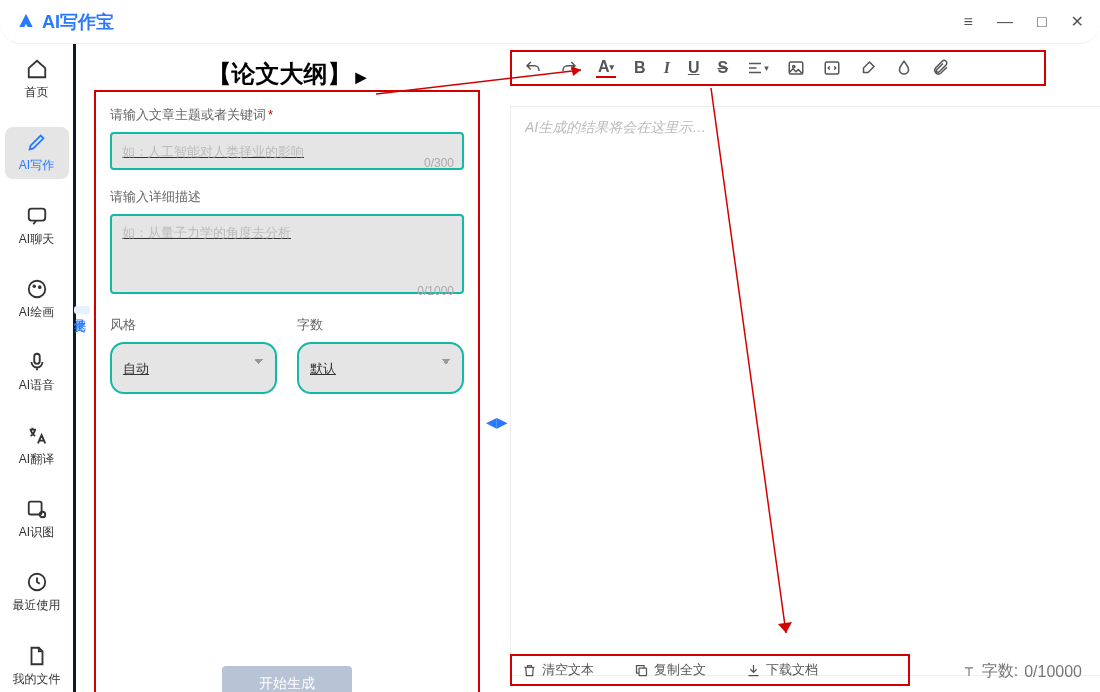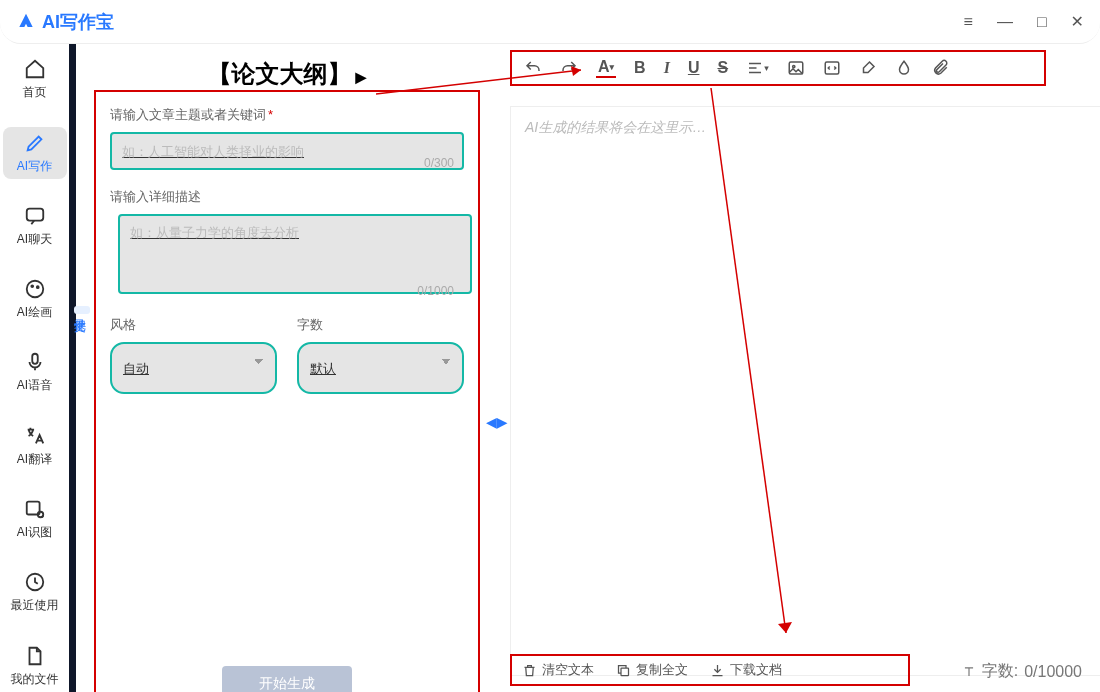--- a/index.html
+++ b/index.html
@@ -3,45 +3,45 @@
 <meta charset="utf-8">
 <style>
 * { margin: 0; padding: 0; box-sizing: border-box; font-family: "Microsoft YaHei", -apple-system, sans-serif; }
 body { width: 1100px; height: 692px; background: #fff; position: relative; overflow: hidden; }
 .titlebar { height: 44px; display: flex; align-items: center; justify-content: space-between; padding: 0 16px; border-bottom: 1px solid #eee; border-radius: 21px; }
 .logo { display: flex; align-items: center; gap: 6px; color: #2979ff; font-weight: 700; font-size: 18px; }
 .logo-mark { width: 20px; height: 20px; }
 .win-controls { display: flex; align-items: center; gap: 24px; }
 .win-controls span { cursor: pointer; color: #555; display: inline-flex; align-items: center; }
 .main { display: flex; height: calc(100% - 44px); }
-.sidebar { width: 76px; border-right: 7px solid #0f172a; display: flex; flex-direction: column; align-items: center; padding-top: 10px; gap: 22px; justify-content: center; }
+.sidebar { width: 76px; border-right: 3px solid #0f172a; display: flex; flex-direction: column; align-items: center; padding-top: 10px; gap: 22px; }
 .sbitem { width: 64px; height: 52px; display: flex; flex-direction: column; align-items: center; justify-content: center; gap: 4px; border-radius: 8px; cursor: pointer; color: #333; font-size: 12px; }
 .sbitem.active { background: #e5e5e5; color: #2979ff; }
 .sbitem svg { width: 22px; height: 22px; }
 .content { flex: 1; position: relative; padding: 14px 18px 0 18px; }
 .page-title { font-size: 24px; font-weight: 800; text-align: center; width: 386px; margin-left: 0; }
 .page-title .tri { font-size: 14px; margin-left: 4px; }
 .left-panel { position: absolute; left: 18px; top: 46px; width: 386px; height: 626px; border: 2px solid #d40000; padding: 14px 14px; overflow: hidden; }
 .flabel { font-size: 13px; color: #666; margin-bottom: 8px; }
 .req { color: #d40000; margin-left: 2px; }
 .inp, .ta, .sel { width: 100%; border: 2px solid #14b8a6; border-radius: 4px; font-size: 13px; color: #333; background: #e5e5e5; text-decoration: underline; }
 .inp { height: 38px; padding: 0 60px 0 10px; position: relative; }
 .inpwrap, .tawrap { position: relative; margin-bottom: 18px; }
 .counter { position: absolute; right: 10px; bottom: 0; font-size: 12px; color: #aaa; }
-.ta { height: 80px; padding: 8px 10px 24px 10px; resize: none; margin-left: 8px; }
+.ta { height: 80px; padding: 8px 10px 24px 10px; resize: none; }
 .row { display: flex; gap: 20px; margin-top: 10px; }
 .col { flex: 1; display: flex; flex-direction: column; justify-content: flex-end; }
 .sel { height: 52px; padding: 0 28px 0 11px; appearance: none; background-image: linear-gradient(45deg, transparent 50%, #999 50%), linear-gradient(135deg, #999 50%, transparent 50%); background-position: calc(100% - 16px) 15px, calc(100% - 11px) 15px; background-size: 5px 5px, 5px 5px; background-repeat: no-repeat; border-radius: 14px; }
 .gen-btn { position: absolute; bottom: 12px; left: 50%; transform: translateX(-50%); width: 130px; height: 36px; background: #b9c3d6; color: #fff; border: none; border-radius: 4px; font-size: 14px; cursor: not-allowed; }
 .vertlabel { position: absolute; left: -2px; top: 262px; width: 16px; background: #e6f0ff; color: #2979ff; font-size: 12px; padding: 4px 2px; writing-mode: vertical-rl; text-align: center; border-radius: 3px; z-index: 2; }
 .toolbar { position: absolute; left: 434px; top: 6px; width: 536px; height: 36px; border: 2px solid #d40000; display: flex; align-items: center; gap: 18px; padding: 0 12px; }
 .toolbar .tb { color: #555; cursor: pointer; display: inline-flex; align-items: center; }
 .editor { position: absolute; left: 434px; top: 62px; width: 640px; height: 570px; border: 1px solid #eee; padding: 12px 14px; }
 .placeholder { color: #bbb; font-style: italic; font-size: 14px; }
-.footer-actions { position: absolute; left: 434px; bottom: 6px; width: 400px; height: 32px; border: 2px solid #d40000; display: flex; align-items: center; gap: 22px; padding: 8px 10px; }
+.footer-actions { position: absolute; left: 434px; bottom: 6px; width: 400px; height: 32px; border: 2px solid #d40000; display: flex; align-items: center; gap: 40px; padding: 8px 10px; }
 .fa-item { display: flex; align-items: center; gap: 5px; color: #555; font-size: 13px; cursor: pointer; }
 .wc { position: absolute; right: 18px; bottom: 10px; color: #777; font-size: 16px; display: flex; align-items: center; gap: 6px; }
 .drag-handle { position: absolute; left: 410px; top: 370px; color: #2979ff; font-size: 14px; cursor: col-resize; }
 .arrow-line { position: absolute; pointer-events: none; }
 input::placeholder, textarea::placeholder { color: #bbb; }
 </style>
 </head>
 <body>
 
 <div class="titlebar">

